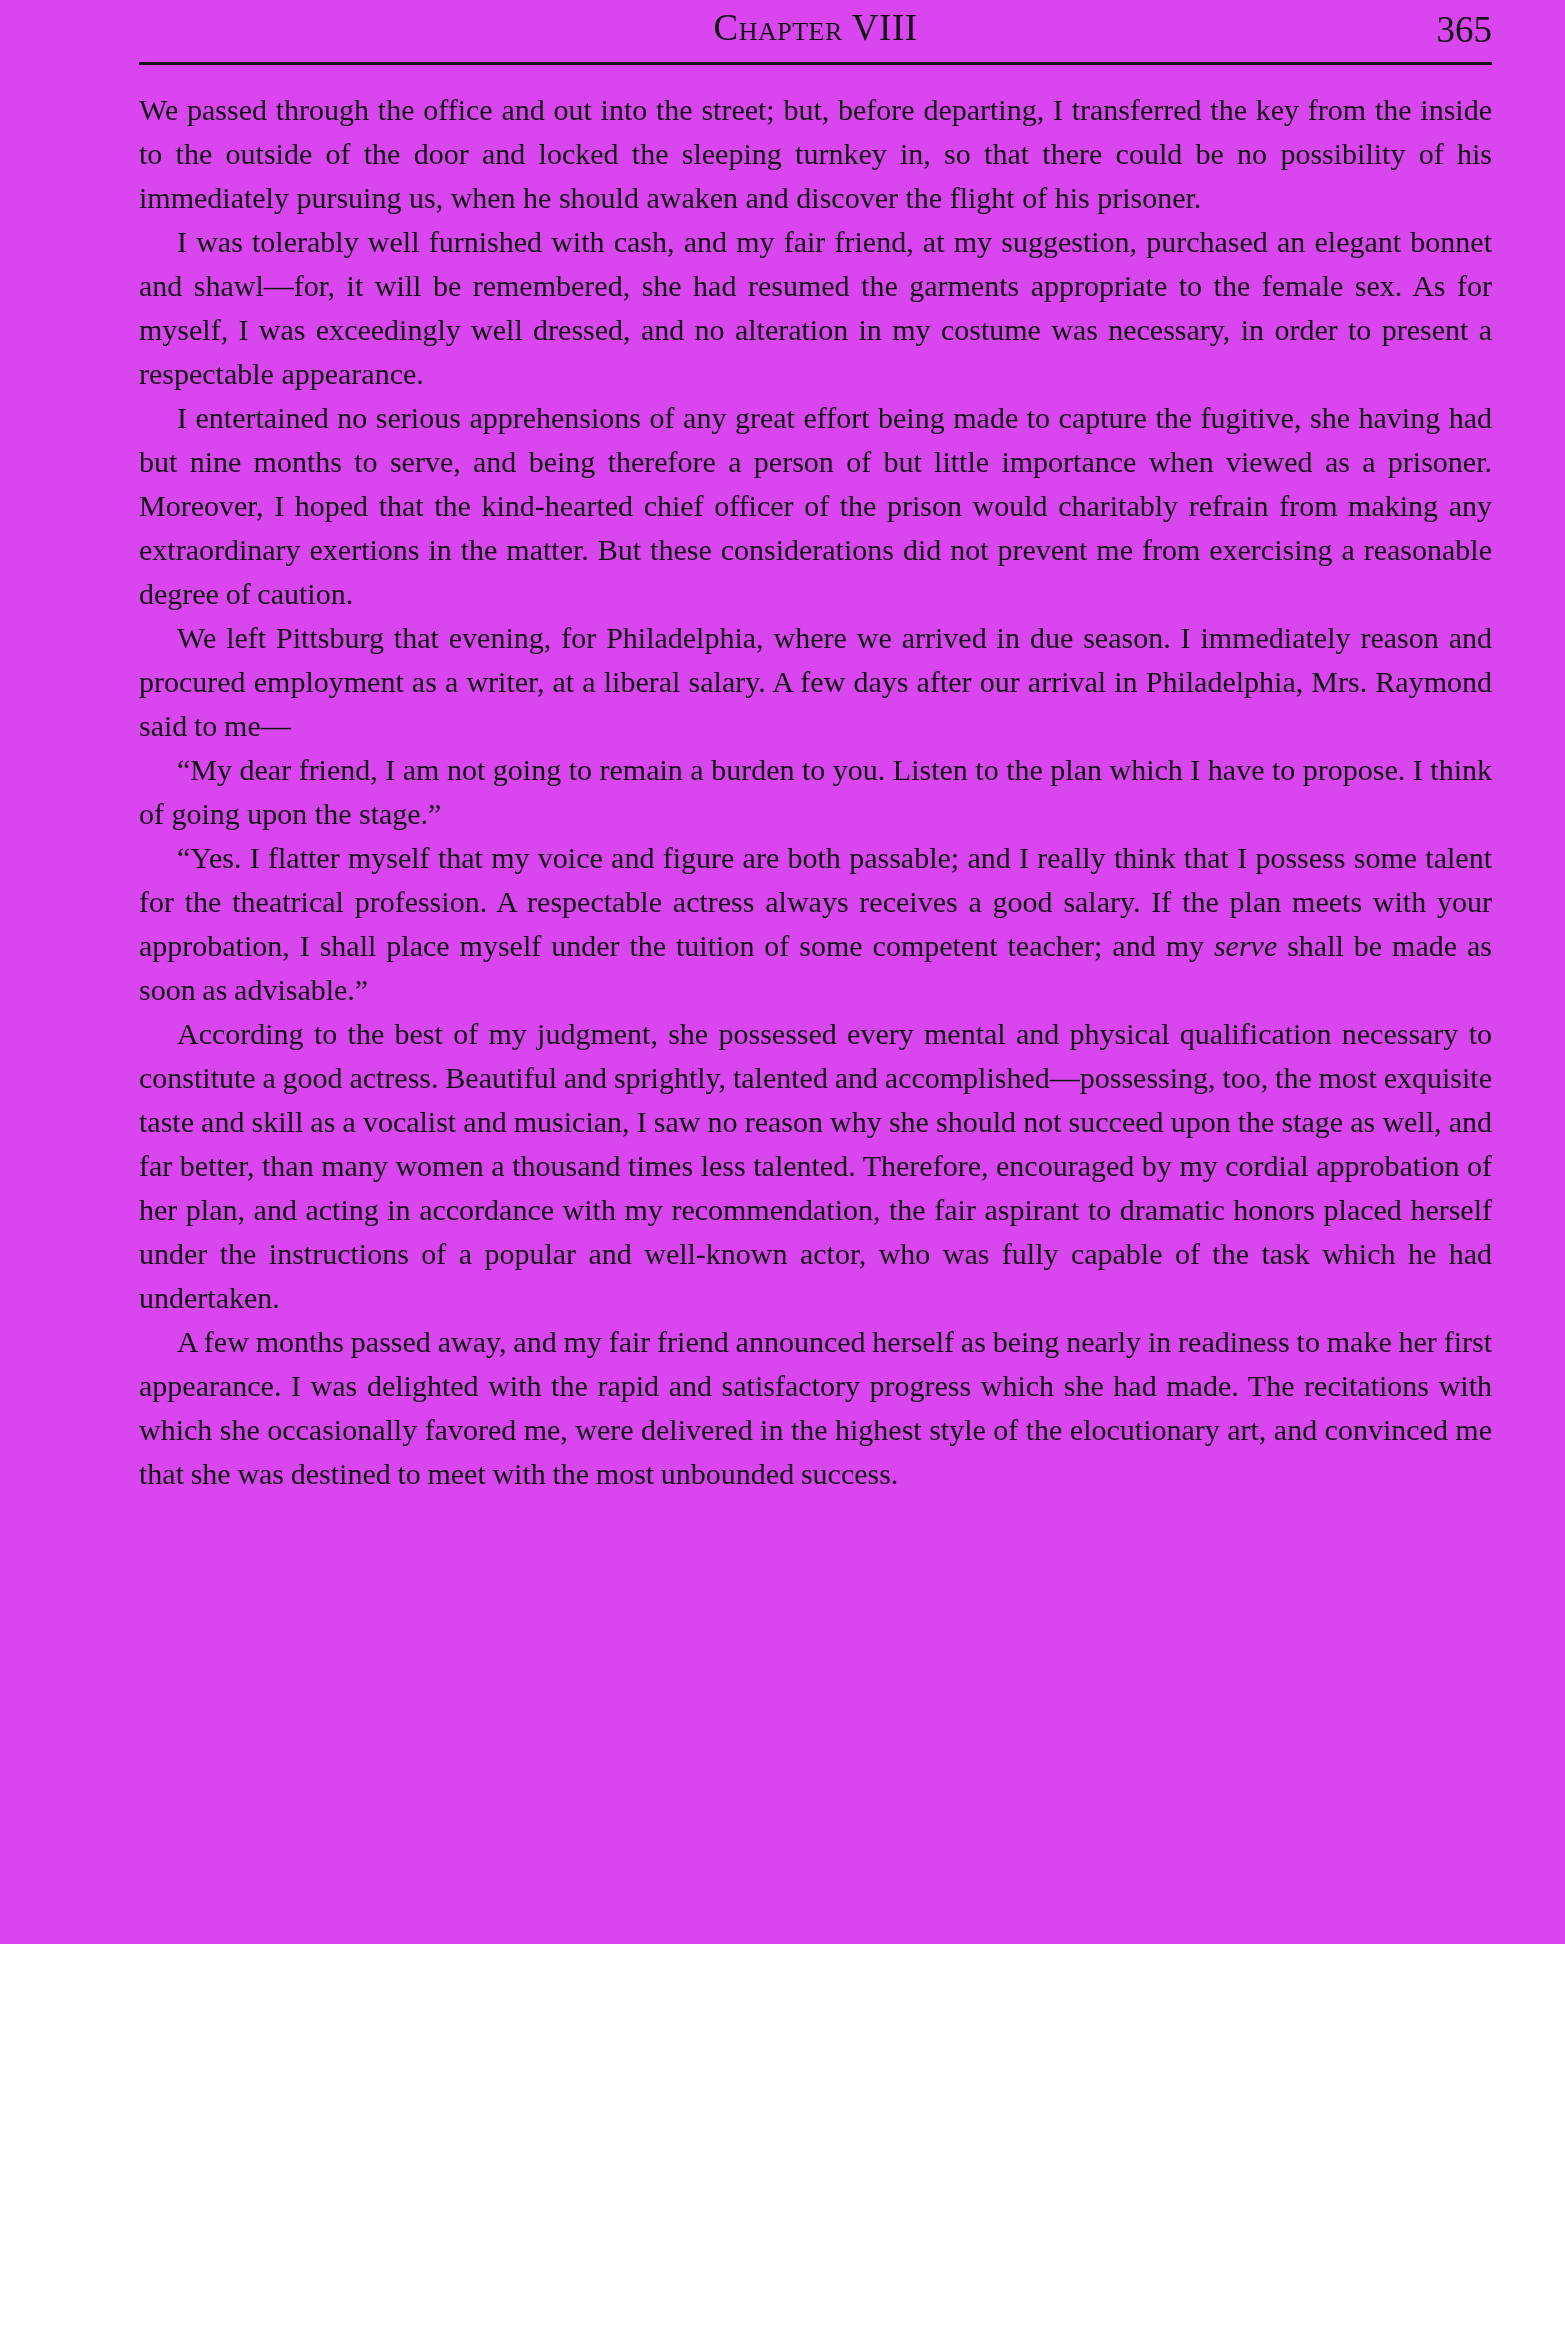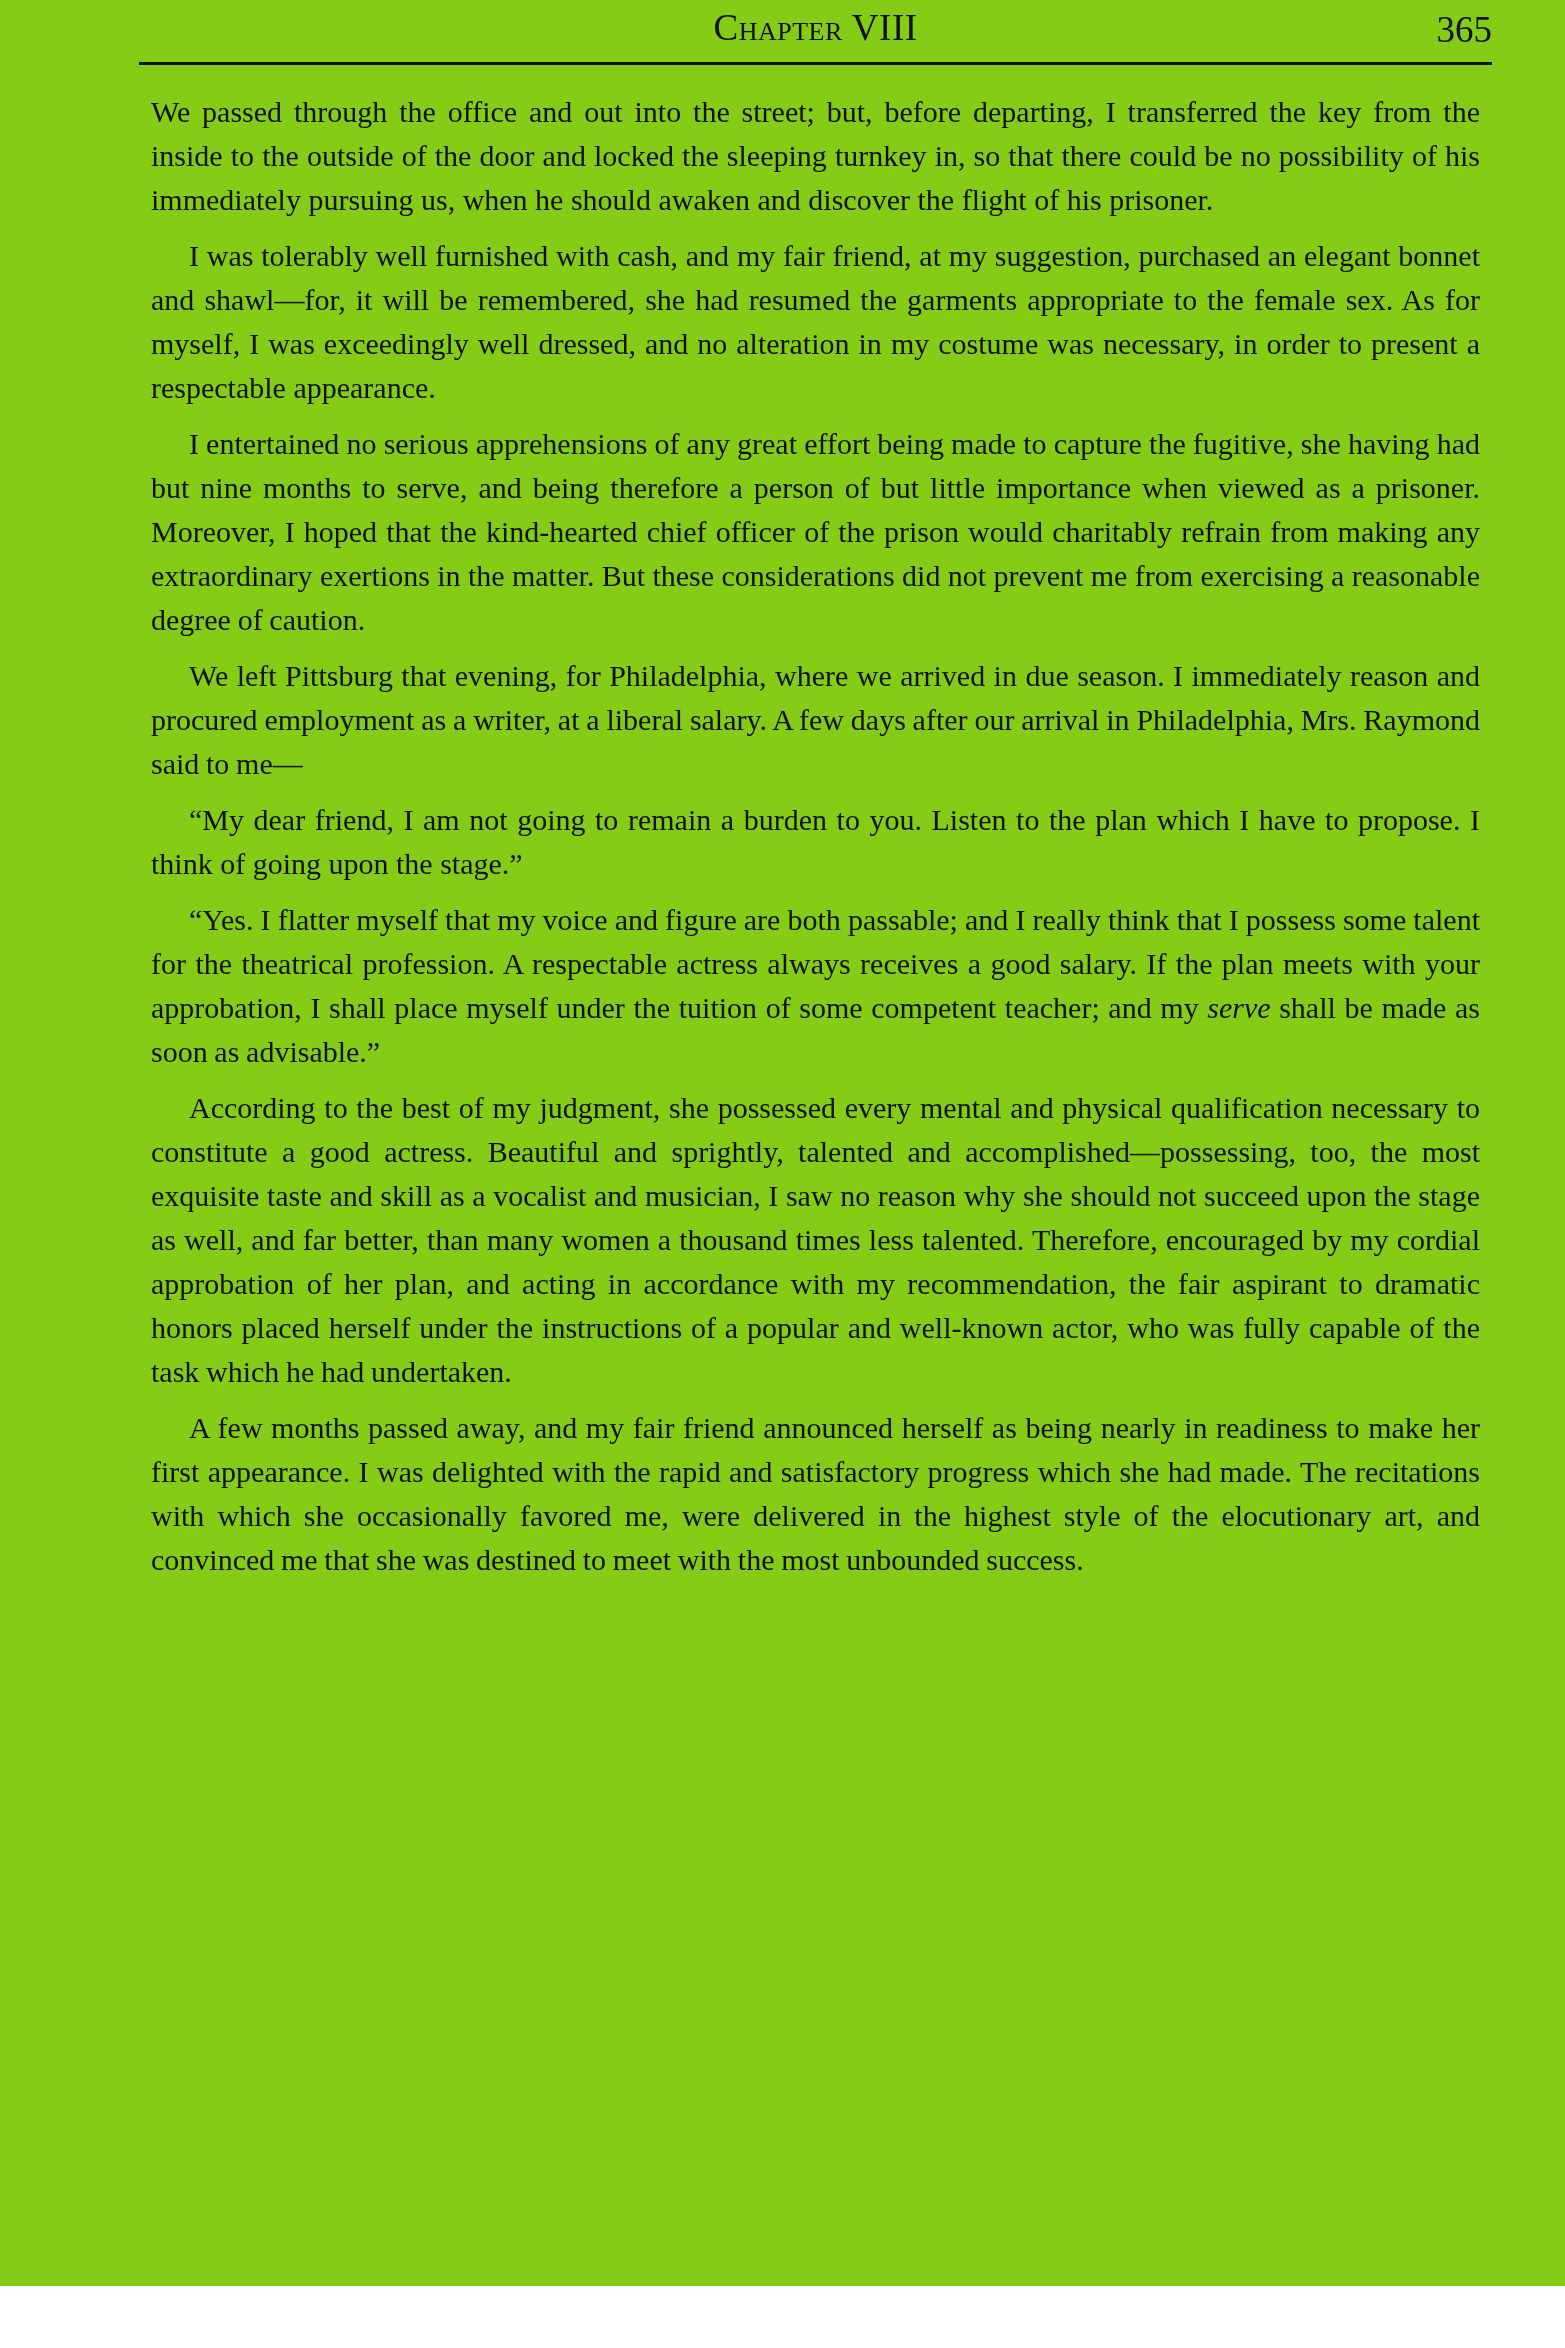--- a/index.html
+++ b/index.html
@@ -9,24 +9,24 @@
   }
   body {
     width: 1565px;
     height: 2348px;
     font-family: "Liberation Serif", serif;
     color: #111111;
   }
   .page {
     position: relative;
     width: 1565px;
-    height: 2286px;
+    height: 1944px;
     box-sizing: border-box;
     padding: 7px;
-    background: #84cc16;
+    background: #d946ef;
   }
   .content {
     position: absolute;
     left: 139px;
     top: 0;
     width: 1353px;
   }
   .header {
     position: relative;
     height: 78px;
@@ -59,21 +59,21 @@
   }
   .body-text {
     margin-top: 10px;
     font-size: 30px;
     line-height: 44px;
     text-align: justify;
     text-justify: inter-word;
     hyphens: manual;
   }
   .body-text p {
-    margin: 12px;
+    margin: 0;
     text-indent: 0;
   }
   .body-text p.indent {
     text-indent: 38px;
   }
   .body-text p.tight {
     word-spacing: -0.8px;
   }
   .body-text em {
     font-style: italic;

